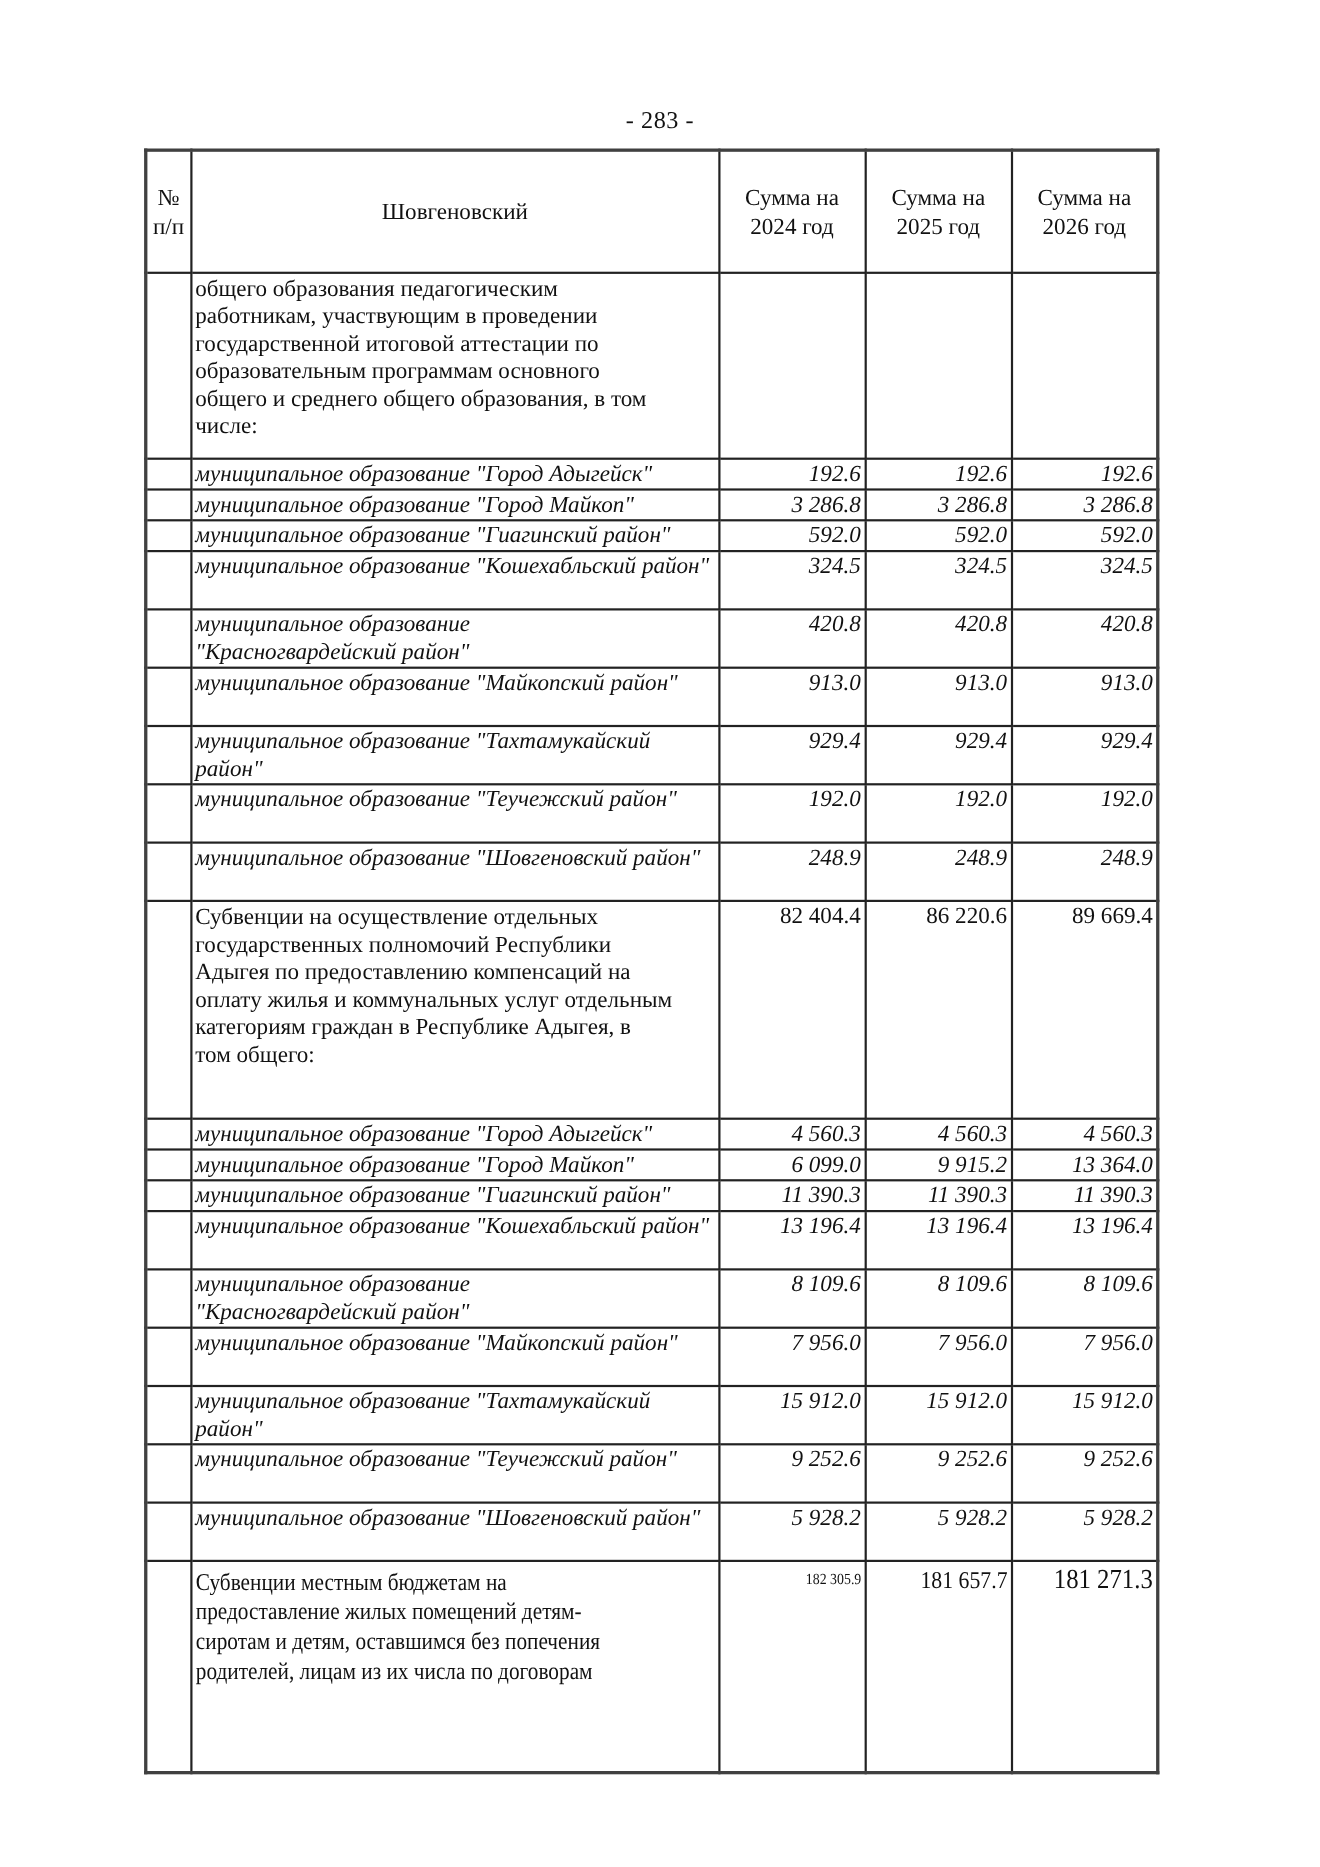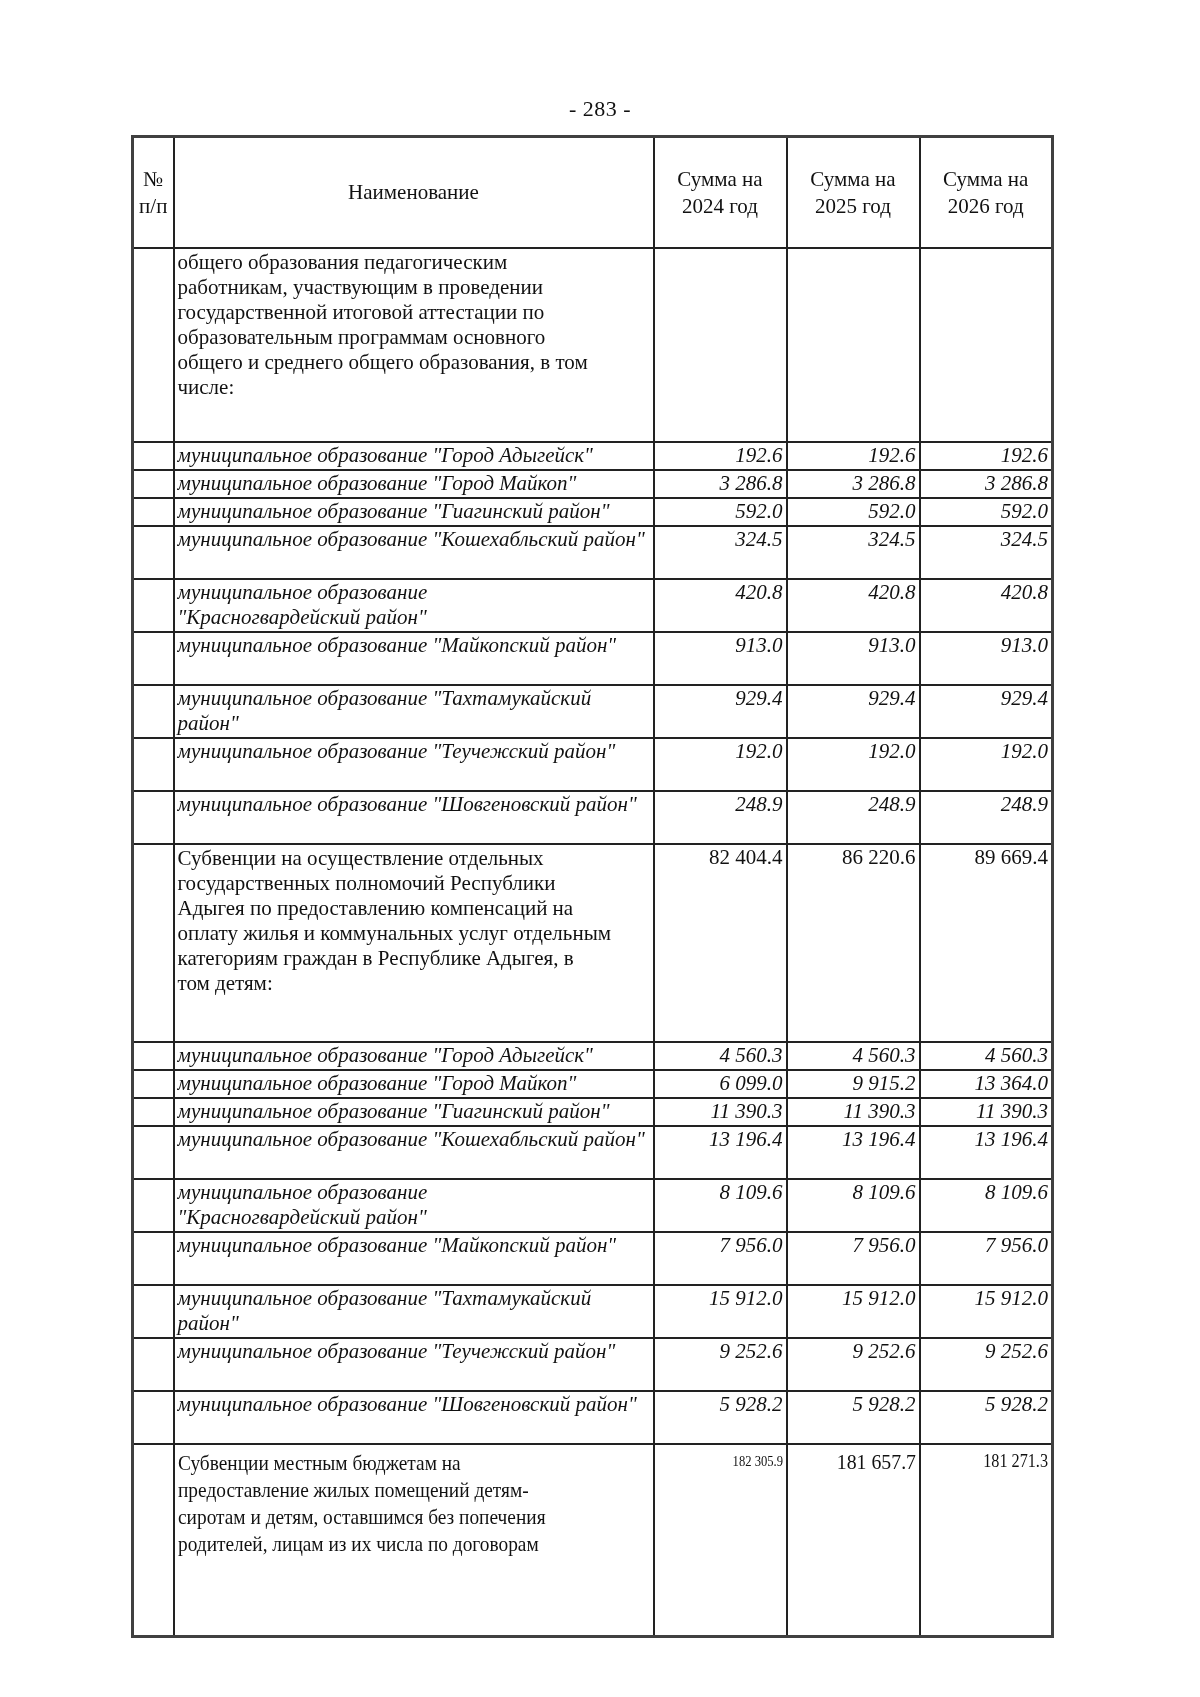--- a/index.html
+++ b/index.html
@@ -45,29 +45,29 @@
   <colgroup>
     <col class="c-num">
       <col class="c-name">
       <col class="c-y">
       <col class="c-y">
       <col class="c-y">
   </colgroup>
   <thead>
     <tr>
       <th style="padding:0 1px;">№ п/п</th>
-      <th>Наименование</th>
+      <th>Шовгеновский</th>
       <th style="padding:0 14px;">Сумма на 2024 год</th>
       <th style="padding:0 14px;">Сумма на 2025 год</th>
       <th style="padding:0 14px;">Сумма на 2026 год</th>
     </tr>
   </thead>
   <tbody>
 
-    <tr class="section" style="height:194px;">
+    <tr class="section" style="height:169px;">
       <td></td>
       <td class="name" style="padding-top:1px;">
         <div>общего образования педагогическим</div>
         <div>работникам, участвующим в проведении</div>
         <div>государственной итоговой аттестации по</div>
         <div>образовательным программам основного</div>
         <div>общего и среднего общего образования, в том</div>
         <div>числе:</div>
       </td>
       <td class="num"></td>
@@ -139,21 +139,21 @@
     </tr>
 
     <tr class="section" style="height:198px;">
       <td></td>
       <td class="name" style="padding-top:1px;">
         <div>Субвенции на осуществление отдельных</div>
         <div>государственных полномочий Республики</div>
         <div>Адыгея по предоставлению компенсаций на</div>
         <div style="white-space:nowrap;">оплату жилья и коммунальных услуг отдельным</div>
         <div>категориям граждан в Республике Адыгея, в</div>
-        <div>том детям:</div>
+        <div>том общего:</div>
       </td>
       <td class="num">82 404.4</td>
       <td class="num">86 220.6</td>
       <td class="num">89 669.4</td>
     </tr>
     <tr class="sub h1">
       <td></td>
         <td class="name">муниципальное образование "Город Адыгейск"</td>
       <td class="num">4 560.3</td>
       <td class="num">4 560.3</td>
@@ -219,16 +219,16 @@
     <tr class="section" style="height:192px;">
       <td></td>
       <td class="name" style="padding-top:4px; line-height:27px; font-size:22px;">
         <div class="condensed">Субвенции местным бюджетам на</div><br>
         <div class="condensed">предоставление жилых помещений детям-</div><br>
         <div class="condensed">сиротам и детям, оставшимся без попечения</div><br>
         <div class="condensed">родителей, лицам из их числа по договорам</div>
       </td>
       <td class="num" style="padding-top:4px; font-size:14px;"><span class="condensed-r">182 305.9</span></td>
       <td class="num" style="padding-top:4px; font-size:22px;"><span class="condensed-r">181 657.7</span></td>
-      <td class="num" style="padding-top:4px; font-size:18px;"><span class="condensed-r">181 271.3</span></td>
+      <td class="num" style="padding-top:4px; font-size:25px;"><span class="condensed-r">181 271.3</span></td>
     </tr>
   </tbody>
 </table>
 
 </body></html>

